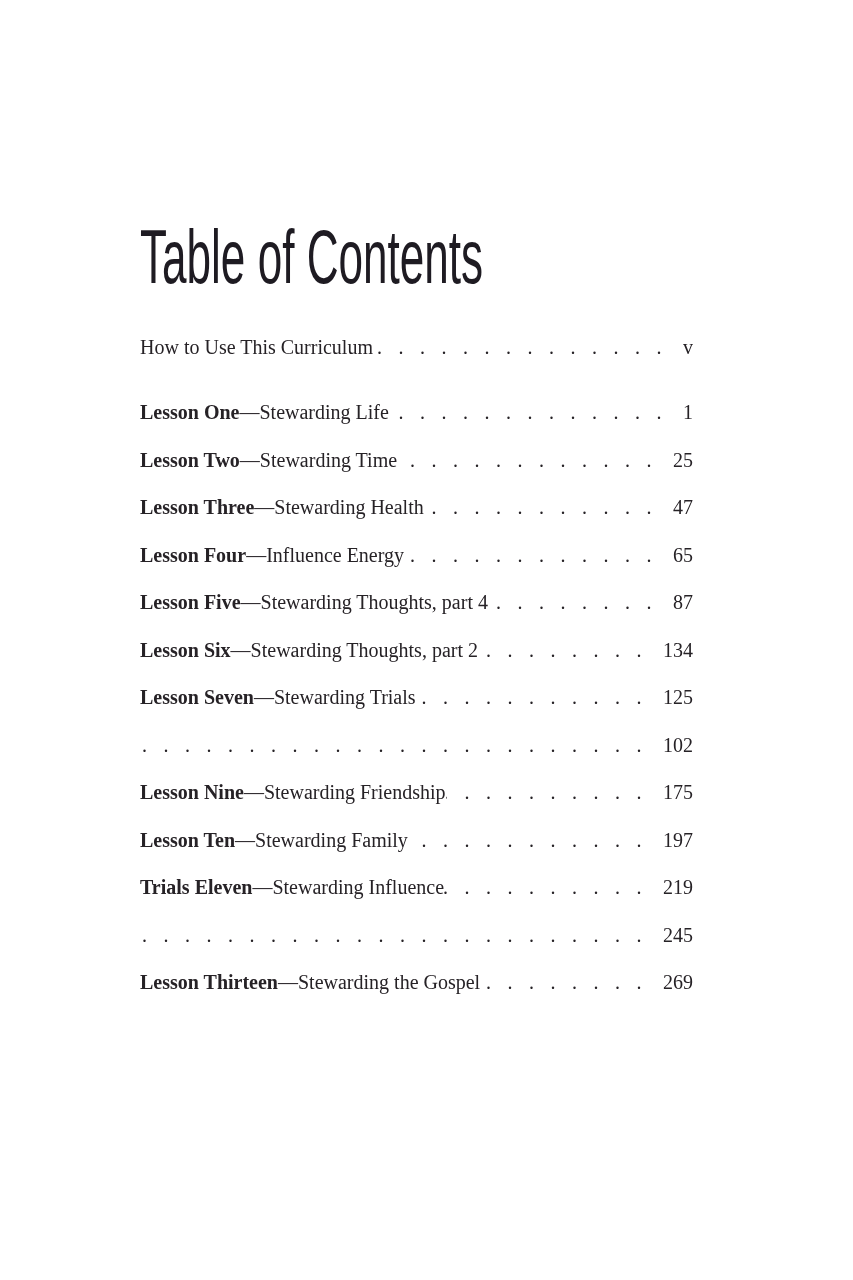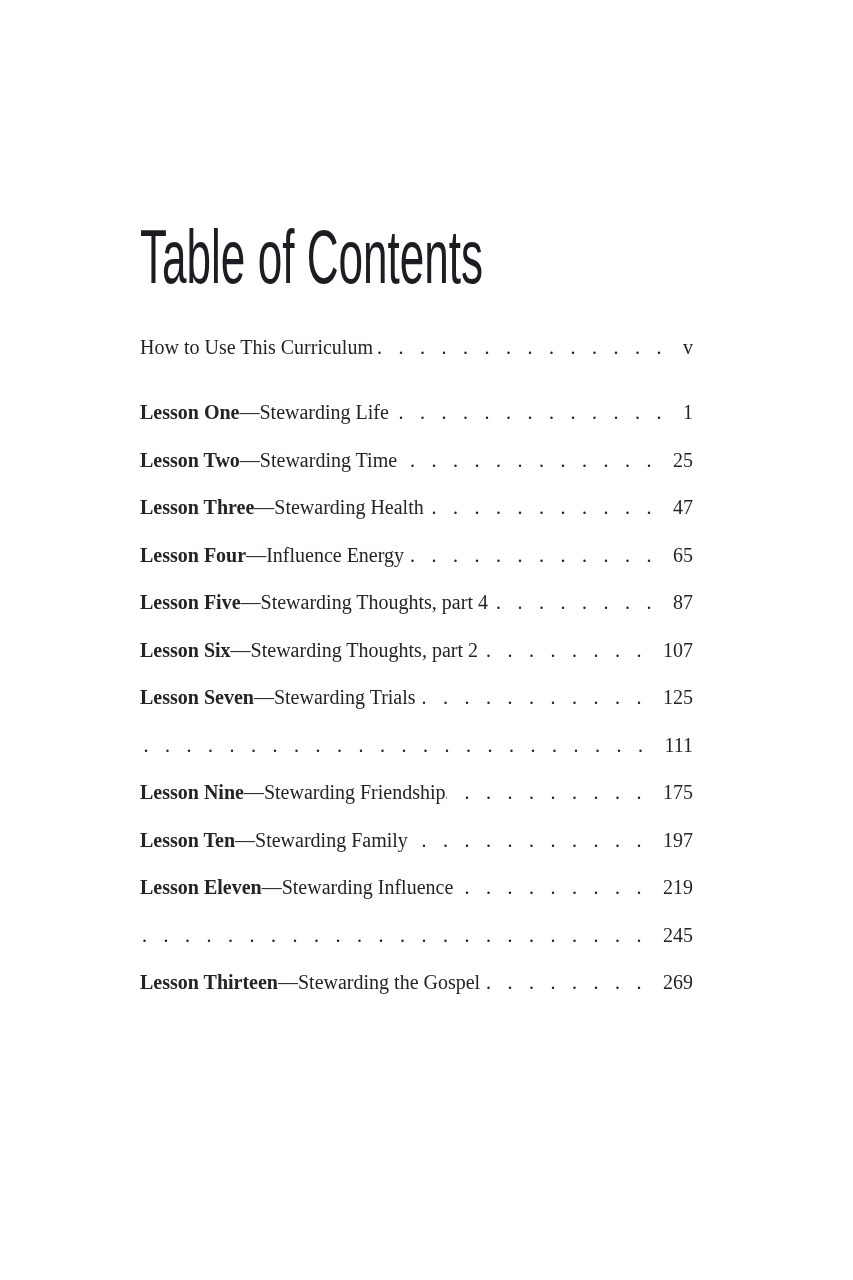--- a/index.html
+++ b/index.html
@@ -105,43 +105,43 @@
         <span class="pagenum">65</span>
       </div>
       <div class="toc-row">
         <span class="entry-label"><b>Lesson Five</b><span>—</span><span>Stewarding Thoughts, part 4</span></span>
         <span class="dots">........................................</span>
         <span class="pagenum">87</span>
       </div>
       <div class="toc-row">
         <span class="entry-label"><b>Lesson Six</b><span>—</span><span>Stewarding Thoughts, part 2</span></span>
         <span class="dots">........................................</span>
-        <span class="pagenum">107</span>
+        <span class="pagenum">134</span>
       </div>
       <div class="toc-row">
         <span class="entry-label"><b>Lesson Seven</b><span>—</span><span>Stewarding Trials</span></span>
         <span class="dots">........................................</span>
         <span class="pagenum">125</span>
       </div>
       <div class="toc-row">
         <span class="dots">........................................</span>
-        <span class="pagenum">111</span>
+        <span class="pagenum">102</span>
       </div>
       <div class="toc-row">
         <span class="entry-label"><b>Lesson Nine</b><span>—</span><span>Stewarding Friendship</span></span>
         <span class="dots">........................................</span>
         <span class="pagenum">175</span>
       </div>
       <div class="toc-row">
         <span class="entry-label"><b>Lesson Ten</b><span>—</span><span>Stewarding Family</span></span>
         <span class="dots">........................................</span>
         <span class="pagenum">197</span>
       </div>
       <div class="toc-row">
-        <span class="entry-label"><b>Lesson Eleven</b><span>—</span><span>Stewarding Influence</span></span>
+        <span class="entry-label"><b>Trials Eleven</b><span>—</span><span>Stewarding Influence</span></span>
         <span class="dots">........................................</span>
         <span class="pagenum">219</span>
       </div>
       <div class="toc-row">
         <span class="dots">........................................</span>
         <span class="pagenum">245</span>
       </div>
       <div class="toc-row">
         <span class="entry-label"><b>Lesson Thirteen</b><span>—</span><span>Stewarding the Gospel</span></span>
         <span class="dots">........................................</span>

